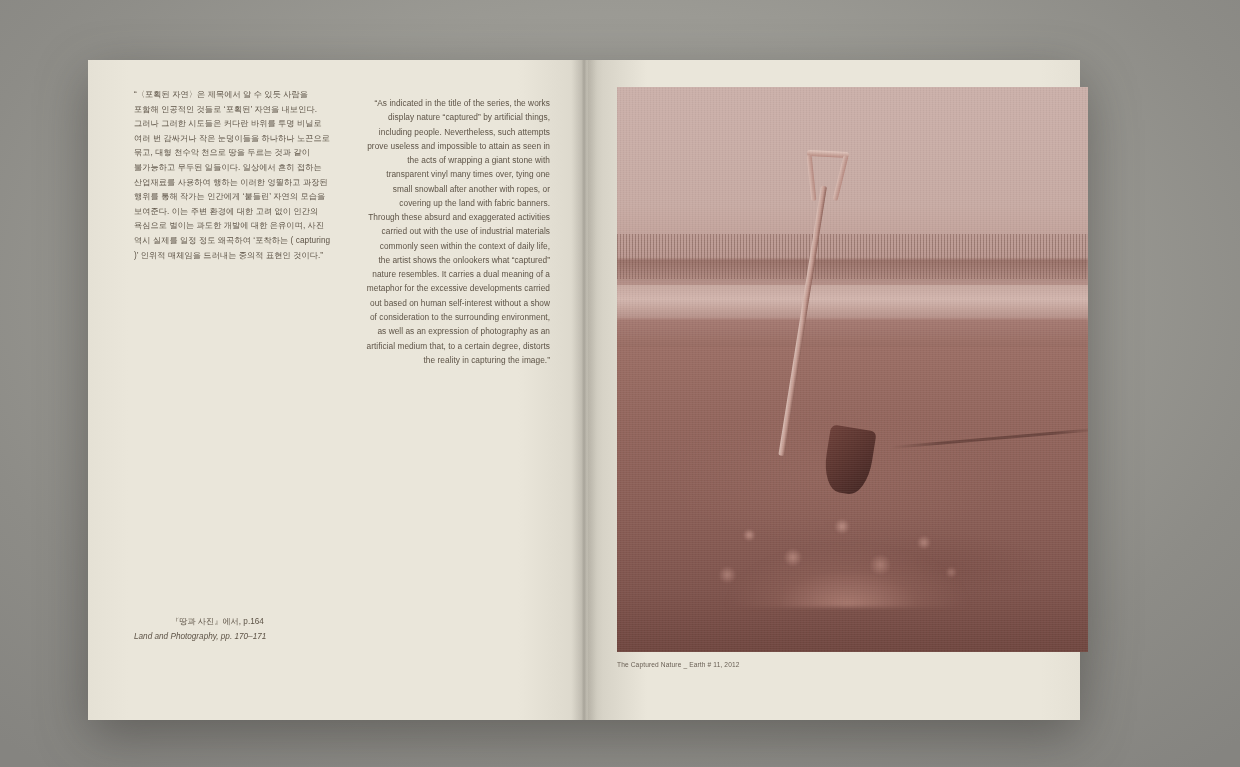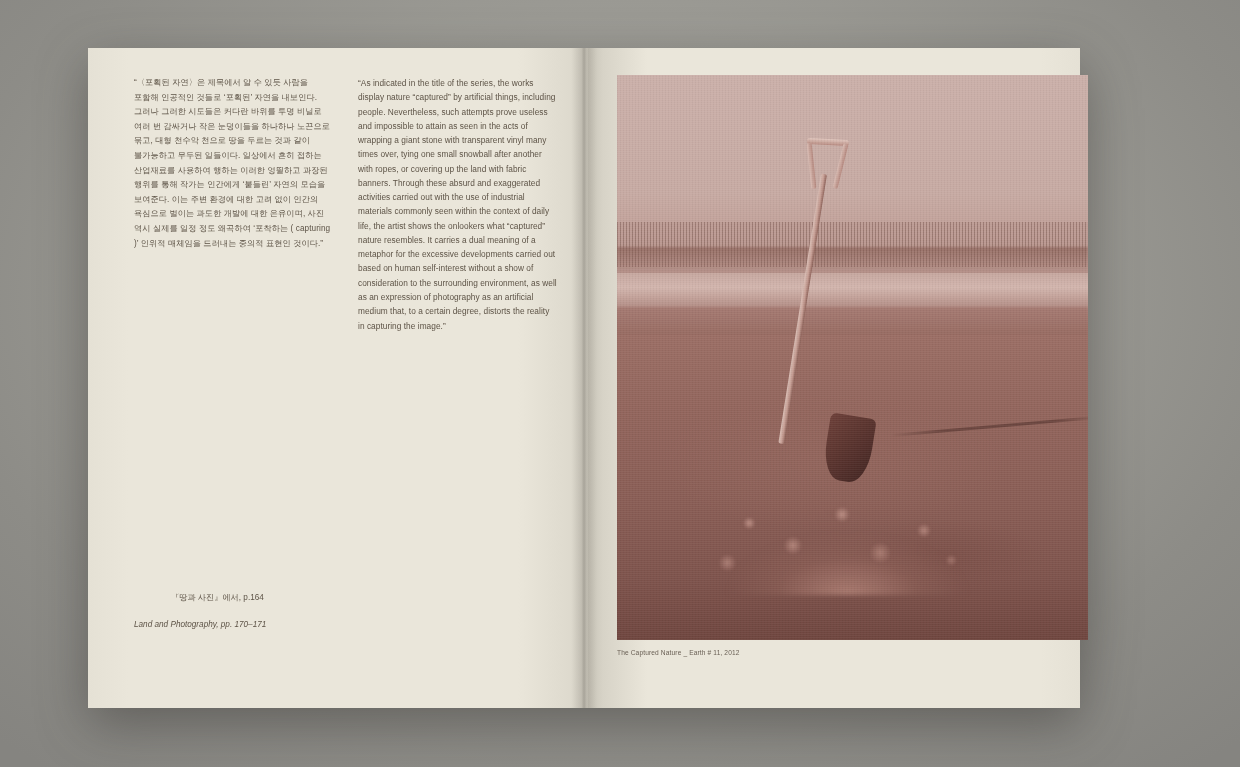--- a/index.html
+++ b/index.html
@@ -20,21 +20,21 @@
     position: absolute;
     inset: 0;
     background:
       radial-gradient(ellipse 900px 620px at 50% 38%, #a9a8a2 0%, #9b9a94 45%, #8d8c87 75%, #858480 100%);
   }
 
   
   .spread {
     position: absolute;
     left: 88px;
-    top: 48px;
+    top: 60px;
     width: 992px;
     height: 660px;
     display: flex;
     filter: drop-shadow(0 16px 26px rgba(40,38,36,0.42));
   }
 
   .page {
     position: relative;
     background: #e8e4d8;
     height: 100%;
@@ -82,38 +82,39 @@
   }
   .col-ko p {
     margin: 0;
     font-size: 8.2px;
     line-height: 1.78;
     color: #5d5346;
     letter-spacing: 0.01em;
     word-break: keep-all;
   }
   .col-en p {
-    margin: 0;
+    margin: 8px;
     font-size: 8.3px;
     line-height: 1.72;
     color: #5d5346;
     letter-spacing: 0.005em;
+    text-align: right;
   }
 
   
   .caption-left {
     position: absolute;
     left: 46px;
     bottom: 76px;
     color: #5d5346;
     font-size: 8.2px;
     line-height: 1.75;
   }
   .caption-left .ko { display: block; margin-left: 37px; }
-  .caption-left .en { display: block; font-style: italic; margin-top: 12px; }
+  .caption-left .en { display: block; font-style: italic; }
 
   
   .photo-wrap {
     position: absolute;
     left: 29px;
     top: 27px;
     width: 471px;
     height: 565px;
     overflow: hidden;
     background: #8d6b63;

